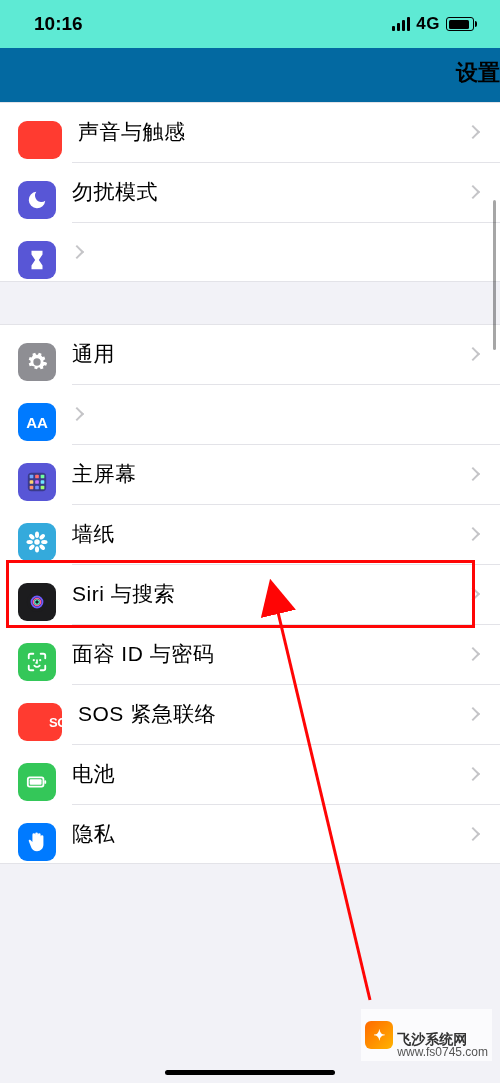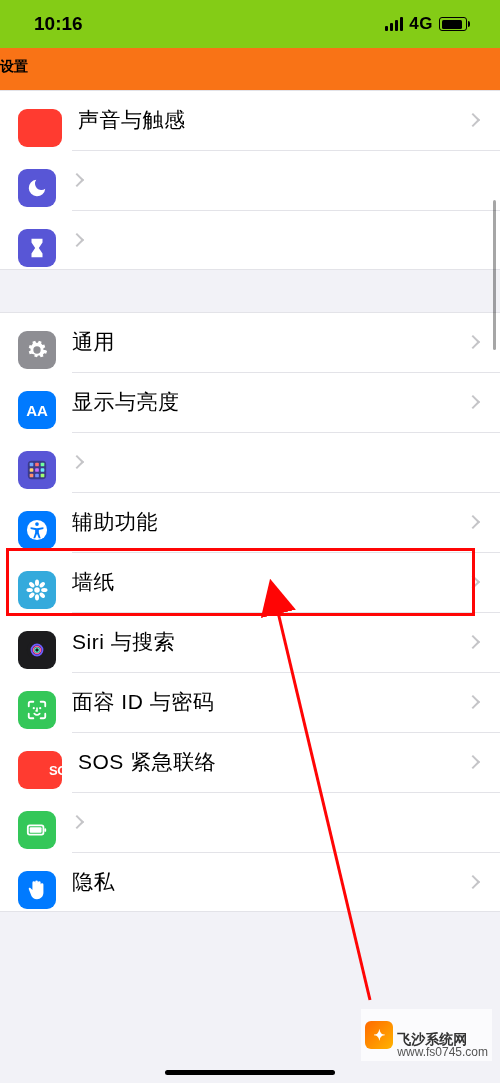--- a/index.html
+++ b/index.html
@@ -1,32 +1,32 @@
 <!DOCTYPE html>
 <html><head>
 <meta charset="utf-8">
 <style>
   * { margin: 0; padding: 0; box-sizing: border-box; -webkit-font-smoothing: antialiased; }
   html, body { width: 500px; height: 1083px; background: #f2f2f7; font-family: -apple-system, "Helvetica Neue", Arial, sans-serif; color: #000; overflow: hidden; position: relative; }
 
-  .status-bar { height: 48px; display: flex; align-items: center; justify-content: space-between; padding: 0 33px 0 34px; font-size: 19px; font-weight: 600; background:#84cc16; }
+  .status-bar { height: 48px; display: flex; align-items: center; justify-content: space-between; padding: 0 26px 0 34px; font-size: 19px; font-weight: 600; background:#5eead4; }
   .status-right { display: flex; align-items: center; gap: 6px; }
   .signal { display:inline-flex; align-items:flex-end; gap:2px; height:14px;}
   .signal span{ width:3px; background:#000; display:inline-block; border-radius:1px;}
   .signal span:nth-child(1){height:5px;}
   .signal span:nth-child(2){height:8px;}
   .signal span:nth-child(3){height:11px;}
   .signal span:nth-child(4){height:14px;}
   .net { font-size:17px; font-weight:700; letter-spacing:0.5px;}
   .battery-wrap{ display:flex; align-items:center; gap:2px;}
   .battery{ width:28px; height:14px; border:1.5px solid #000; border-radius:3px; position:relative; }
   .battery::after{ content:""; position:absolute; right:-4px; top:3px; width:2.5px; height:6px; background:#000; border-radius:0 2px 2px 0;}
   .battery .fill{ position:absolute; left:1.5px; top:1.5px; bottom:1.5px; width:78%; background:#000; border-radius:1.5px;}
 
-  .nav-title { background:#f97316; text-align:left; font-size:14px; font-weight:600; padding: 10px 0 14px; }
+  .nav-title { background:#0369a1; text-align:right; font-size:22px; font-weight:600; padding: 10px 0 14px; }
 
   .group { background:#fff; }
   .gap { height: 42px; background:#f2f2f7; }
 
   .row { height:60px; display:flex; align-items:center; padding:0 18px; position:relative; background:#fff; }
   .row + .row::before { content:""; position:absolute; left:72px; right:0; top:0; height:1px; background:#e3e3e8; }
   .group .row:last-child::after { content:""; position:absolute; left:0; right:0; bottom:0; height:1px; background:#e3e3e8; }
   .group .row:first-child::before { content:""; position:absolute; left:0; right:0; top:0; height:1px; background:#e3e3e8; }
 
   .icon-box { width:38px; height:38px; border-radius:9px; display:flex; align-items:center; justify-content:center; color:#fff; flex:0 0 auto; margin-right:16px; font-size:18px; font-weight:600; position:relative;margin-top:16px;}
@@ -95,20 +95,21 @@
         </div>
         <span class="label">声音与触感</span>
         <span class="chevron"></span>
       </div>
       <div class="row">
         <div class="icon-box bg-purple">
           <svg class="ic">
             <use href="#moon-icon"></use>
           </svg>
         </div>
+        <span class="label">勿扰模式</span>
         <span class="chevron"></span>
       </div>
       <div class="row">
         <div class="icon-box bg-indigo">
           <svg class="ic">
             <use href="#hourglass-icon"></use>
           </svg>
         </div>
         <span class="chevron"></span>
       </div>
@@ -121,38 +122,29 @@
             <use href="#gear-icon"></use>
           </svg>
         </div>
         <span class="label">通用</span>
         <span class="chevron"></span>
       </div>
       <div class="row">
         <div class="icon-box bg-blue" style="font-size: 15px; font-weight: 700;">
           <span class="">AA</span>
         </div>
-        <span class="label">显示与亮度</span>
         <span class="chevron"></span>
       </div>
       <div class="row">
         <div class="icon-box bg-indigo">
           <svg class="ic">
             <use href="#grid-icon"></use>
           </svg>
         </div>
-        <span class="chevron"></span>
-      </div>
-      <div class="row">
-        <div class="icon-box bg-blue">
-          <svg class="ic">
-            <use href="#accessibility-icon"></use>
-          </svg>
-        </div>
-        <span class="label">辅助功能</span>
+        <span class="label">主屏幕</span>
         <span class="chevron"></span>
       </div>
       <div class="row">
         <div class="icon-box bg-lblue">
           <svg class="ic">
             <use href="#flower-icon"></use>
           </svg>
         </div>
         <span class="label">墙纸</span>
         <span class="chevron"></span>
@@ -181,20 +173,21 @@
         </div>
         <span class="label">SOS 紧急联络</span>
         <span class="chevron"></span>
       </div>
       <div class="row">
         <div class="icon-box bg-green">
           <svg class="ic">
             <use href="#battery-icon"></use>
           </svg>
         </div>
+        <span class="label">电池</span>
         <span class="chevron"></span>
       </div>
       <div class="row">
         <div class="icon-box bg-blue">
           <svg class="ic">
             <use href="#hand-icon"></use>
           </svg>
         </div>
         <span class="label">隐私</span>
         <span class="chevron"></span>

